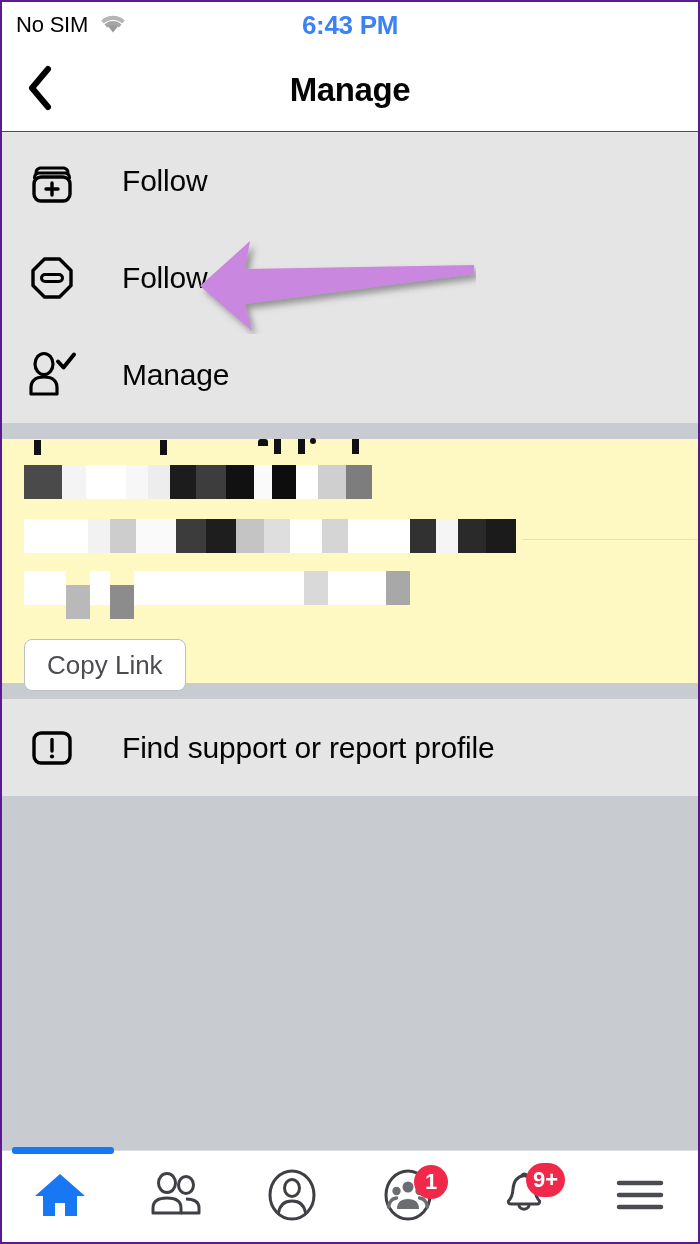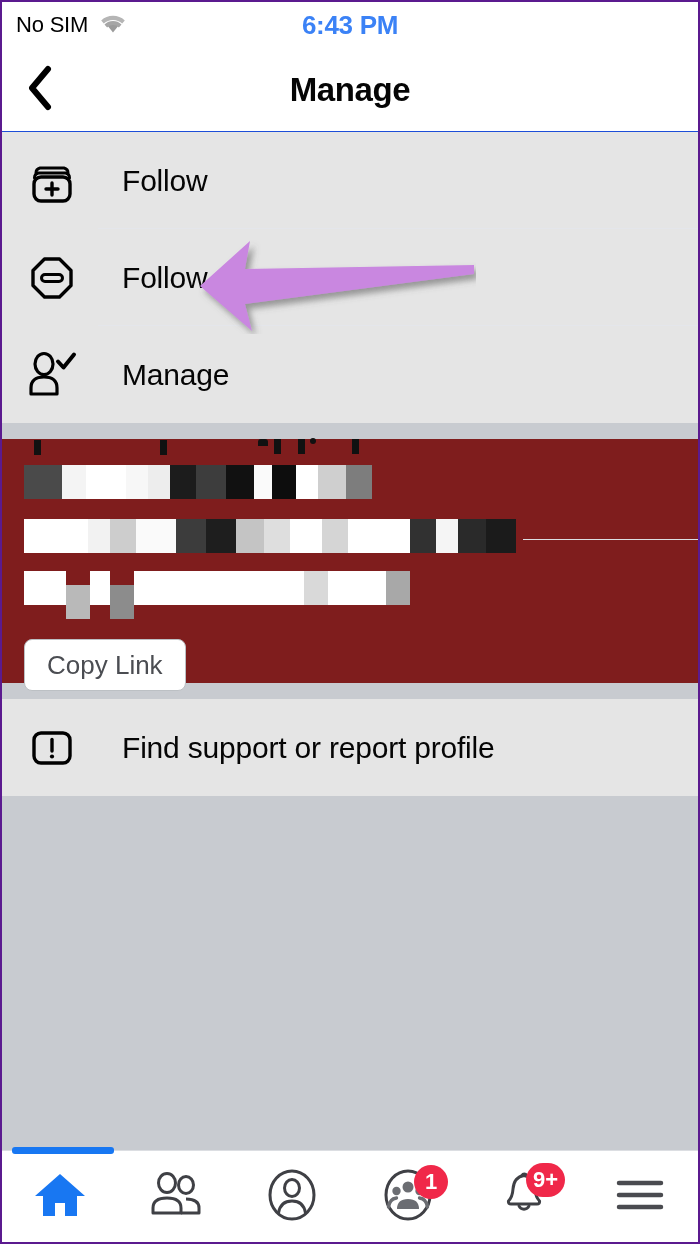--- a/index.html
+++ b/index.html
@@ -63,21 +63,21 @@
   .row-label { font-size:30px; color:#050505; margin-left:42px; letter-spacing:-0.2px; }
   .row-divider {
     position:absolute; left:96px; right:0; bottom:0; height:1px; background:#e4e6eb;
   }
 
   
   .sep { height:16px; background:#c8cbd0; width:100%; }
   .gray-fill { background:#c8cbd0; flex:1 1 auto; }
 
   
-  .link-section { background:#7f1d1d; padding:26px 36px 0 22px; position:relative; }
+  .link-section { background:#fef9c3; padding:26px 36px 0 22px; position:relative; }
   .redact-line { display:flex; align-items:flex-start; gap:0; margin-bottom:8px; height:42px; }
   .rl2 { margin-top:12px; }
   .rl3 { margin-top:10px; }
   .blk { display:inline-block; height:34px; }
   .tick { display:inline-block; width:7px; height:15px; background:#111; margin-top:-13px; }
   .copy-btn {
     margin-top:18px; display:inline-flex; align-items:center; justify-content:center;
     height:52px; padding:0 22px; border:1px solid #bcc0c4; border-radius:8px;
     font-size:26px; color:#4b4d52; background:#fff; cursor:pointer;
   }

